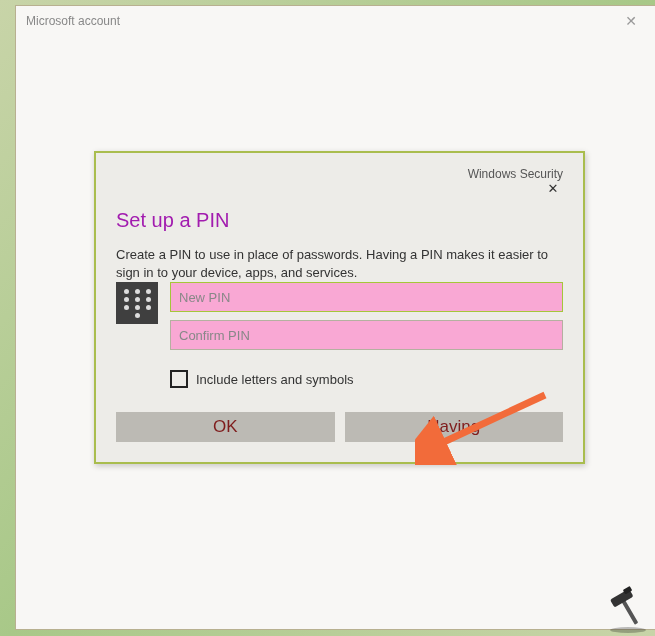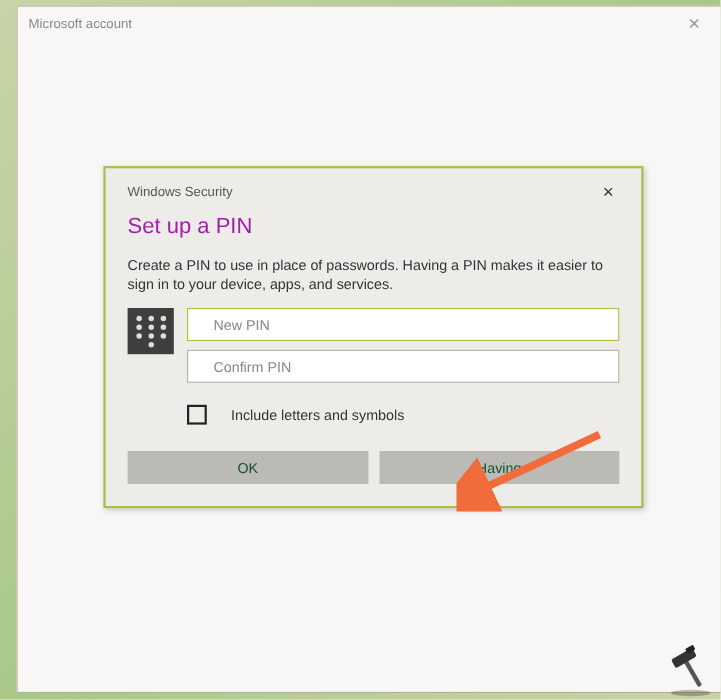--- a/index.html
+++ b/index.html
@@ -38,44 +38,45 @@
     position: absolute;
     top: 145px; left: 78px;
     width: 491px;
     background: #edece8;
     border: 2px solid #a9bd4e;
     box-shadow: 1px 2px 6px rgba(0,0,0,0.2);
     padding: 14px 20px 20px 20px;
   }
   .dialog-titlebar {
     display: flex;
-    align-items: flex-start;
+    align-items: flex-end;
     font-size: 12px;
     color: #555;
     margin-bottom: 8px;
+    flex-direction: column;
   }
   .dialog-titlebar .dt-title { flex: 1; }
   .dialog-close {
     width: 20px; height: 20px;
     font-size: 13px;
     color: #333;
     text-align: center;
     cursor: pointer;
   }
   .dialog-heading {
     font-size: 20px;
     font-weight: 400;
     color: #a21caf;
     margin-bottom: 14px;
   }
   .dialog-desc {
     font-size: 13px;
     color: #333;
     line-height: 1.4;
-    margin-bottom: 12px;
+    margin-bottom: 0;
   }
   .input-row {
     display: flex;
     align-items: flex-start;
     gap: 12px;
     margin-bottom: 12px;
   }
   .keypad {
     width: 42px; height: 42px;
     background: #3f3f3f;
@@ -91,59 +92,59 @@
     border-radius: 50%;
     width: 5px; height: 5px;
     justify-self: center; align-self: center;
   }
   .keypad span:nth-child(10) { visibility: hidden; }
   .keypad span:nth-child(12) { visibility: hidden; }
   .fields { flex: 1; }
   .pin-input {
     width: 100%;
     height: 30px;
-    padding: 4px 23px;
+    padding: 4px 8px;
     font-size: 13px;
     font-family: inherit;
-    background: #ffffff;
+    background: #f9a8d4;
     border: 1px solid #b5b0a0;
     outline: none;
     color: #333;
     margin-bottom: 8px;
   }
   .pin-input.focused {
     border: 1.5px solid #a5c63a;
   }
   .pin-input::placeholder { color: #888; }
   .checkbox-row {
     display: flex;
     align-items: center;
-    gap: 22px;
+    gap: 8px;
     margin-left: 54px;
     margin-bottom: 24px;
     font-size: 13px;
     color: #333;
   }
   .chk {
     width: 18px; height: 18px;
     border: 2px solid #222;
     background: #edece8;
     cursor: pointer;
   }
   .btn-row {
     display: flex;
     gap: 10px;
   }
   .btn {
     flex: 1;
     height: 30px;
     background: #bcbab4;
     border: none;
-    font-size: 13px;
-    color: #14532d;
+    font-size: 17px;
+    color: #7f1d1d;
     cursor: pointer;
     font-family: inherit;
   }
   .arrow {
     position: absolute;
     top: 385px; left: 415px;
     width: 140px; height: 80px;
     pointer-events: none;
   }
   .hammer {

